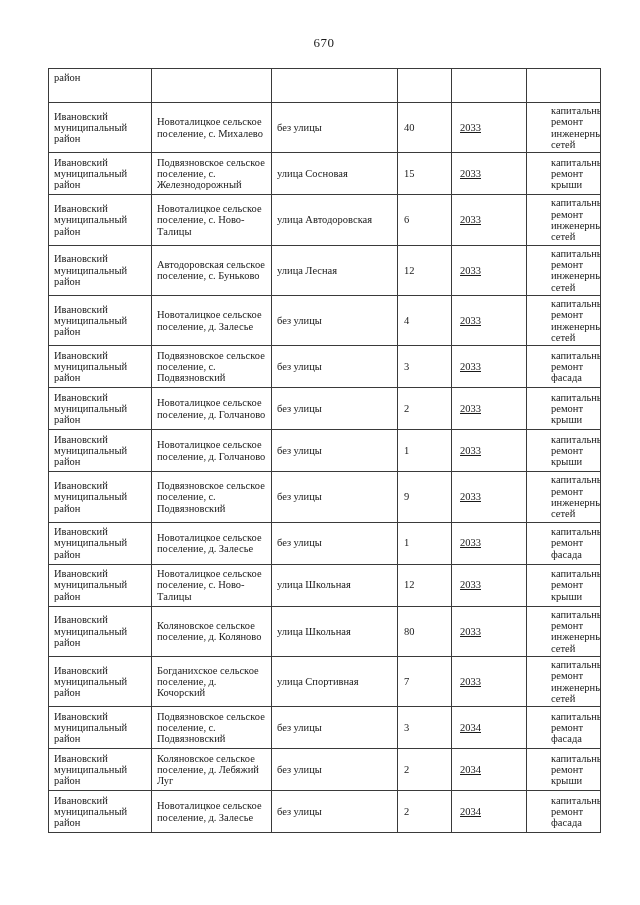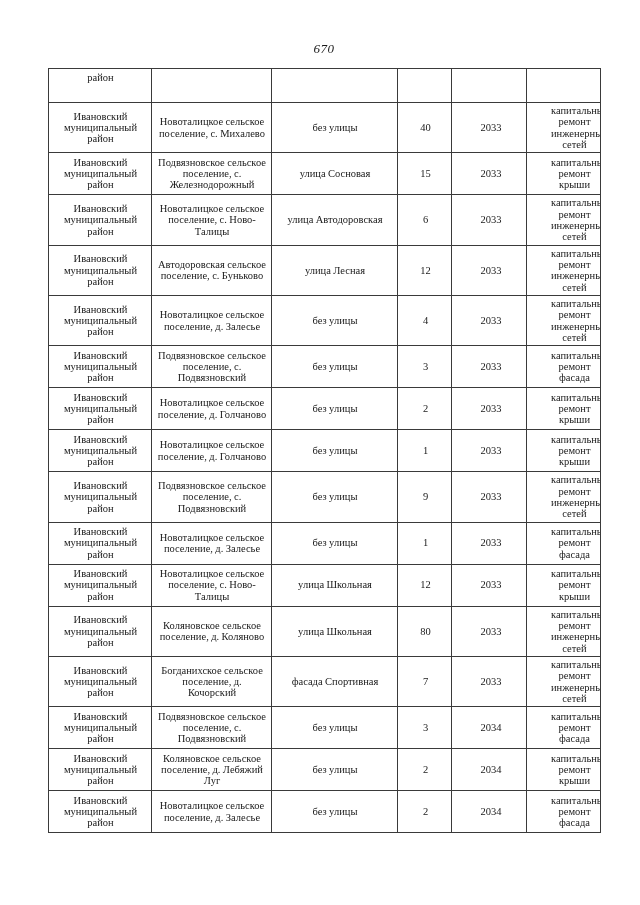--- a/index.html
+++ b/index.html
@@ -11,49 +11,47 @@
     position: relative;
     width: 640px;
     height: 905px;
     background: #ffffff;
     font-family: "Liberation Serif", serif;
     color: #1a1a1a;
     overflow: hidden;
   }
   .page-number {
     position: absolute;
-    top: 41px;
+    top: 35px;
     left: 48px;
     width: 552px;
     text-align: center;
     font-size: 13px;
     letter-spacing: 0.5px;
-    font-style: italic;
   }
   table.schedule {
     position: absolute;
     top: 68px;
     left: 48px;
     width: 552px;
     border-collapse: collapse;
     table-layout: fixed;
-    text-align: center;
   }
   table.schedule td {
     border: 1px solid #3a3a3a;
     font-size: 10.5px;
     line-height: 1.08;
     padding: 2px 4px 2px 5px;
     vertical-align: middle;
     height: 37px;
     overflow: hidden;
     word-spacing: -0.2px;
   }
   table.schedule td.c-count { padding-left: 6px; }
-  table.schedule td.c-year  { padding-left: 8px; }
+  table.schedule td.c-year  { padding-left: 8px; text-decoration: underline; }
   table.schedule td.c-work  { padding-right: 2px; padding-left: 24px; }
   table.schedule tr.continuation td {
     vertical-align: top;
     height: 28px;
     padding-top: 3px;
   }
   col.w-district { width: 103px; }
   col.w-settlement { width: 120px; }
   col.w-street { width: 126px; }
   col.w-count { width: 54px; }
@@ -176,21 +174,21 @@
     <td class="c-district">Ивановский муниципальный район</td>
     <td class="c-settlement">Коляновское сельское поселение, д. Коляново</td>
     <td class="c-street">улица Школьная</td>
     <td class="c-count">80</td>
     <td class="c-year">2033</td>
     <td class="c-work">капитальный ремонт инженерных сетей</td>
   </tr>
         <tr>
     <td class="c-district">Ивановский муниципальный район</td>
     <td class="c-settlement">Богданихское сельское поселение, д. Кочорский</td>
-    <td class="c-street">фасада Спортивная</td>
+    <td class="c-street">улица Спортивная</td>
     <td class="c-count">7</td>
     <td class="c-year">2033</td>
     <td class="c-work">капитальный ремонт инженерных сетей</td>
   </tr>
         <tr>
     <td class="c-district">Ивановский муниципальный район</td>
     <td class="c-settlement">Подвязновское сельское поселение, с. Подвязновский</td>
     <td class="c-street">без улицы</td>
     <td class="c-count">3</td>
     <td class="c-year">2034</td>

